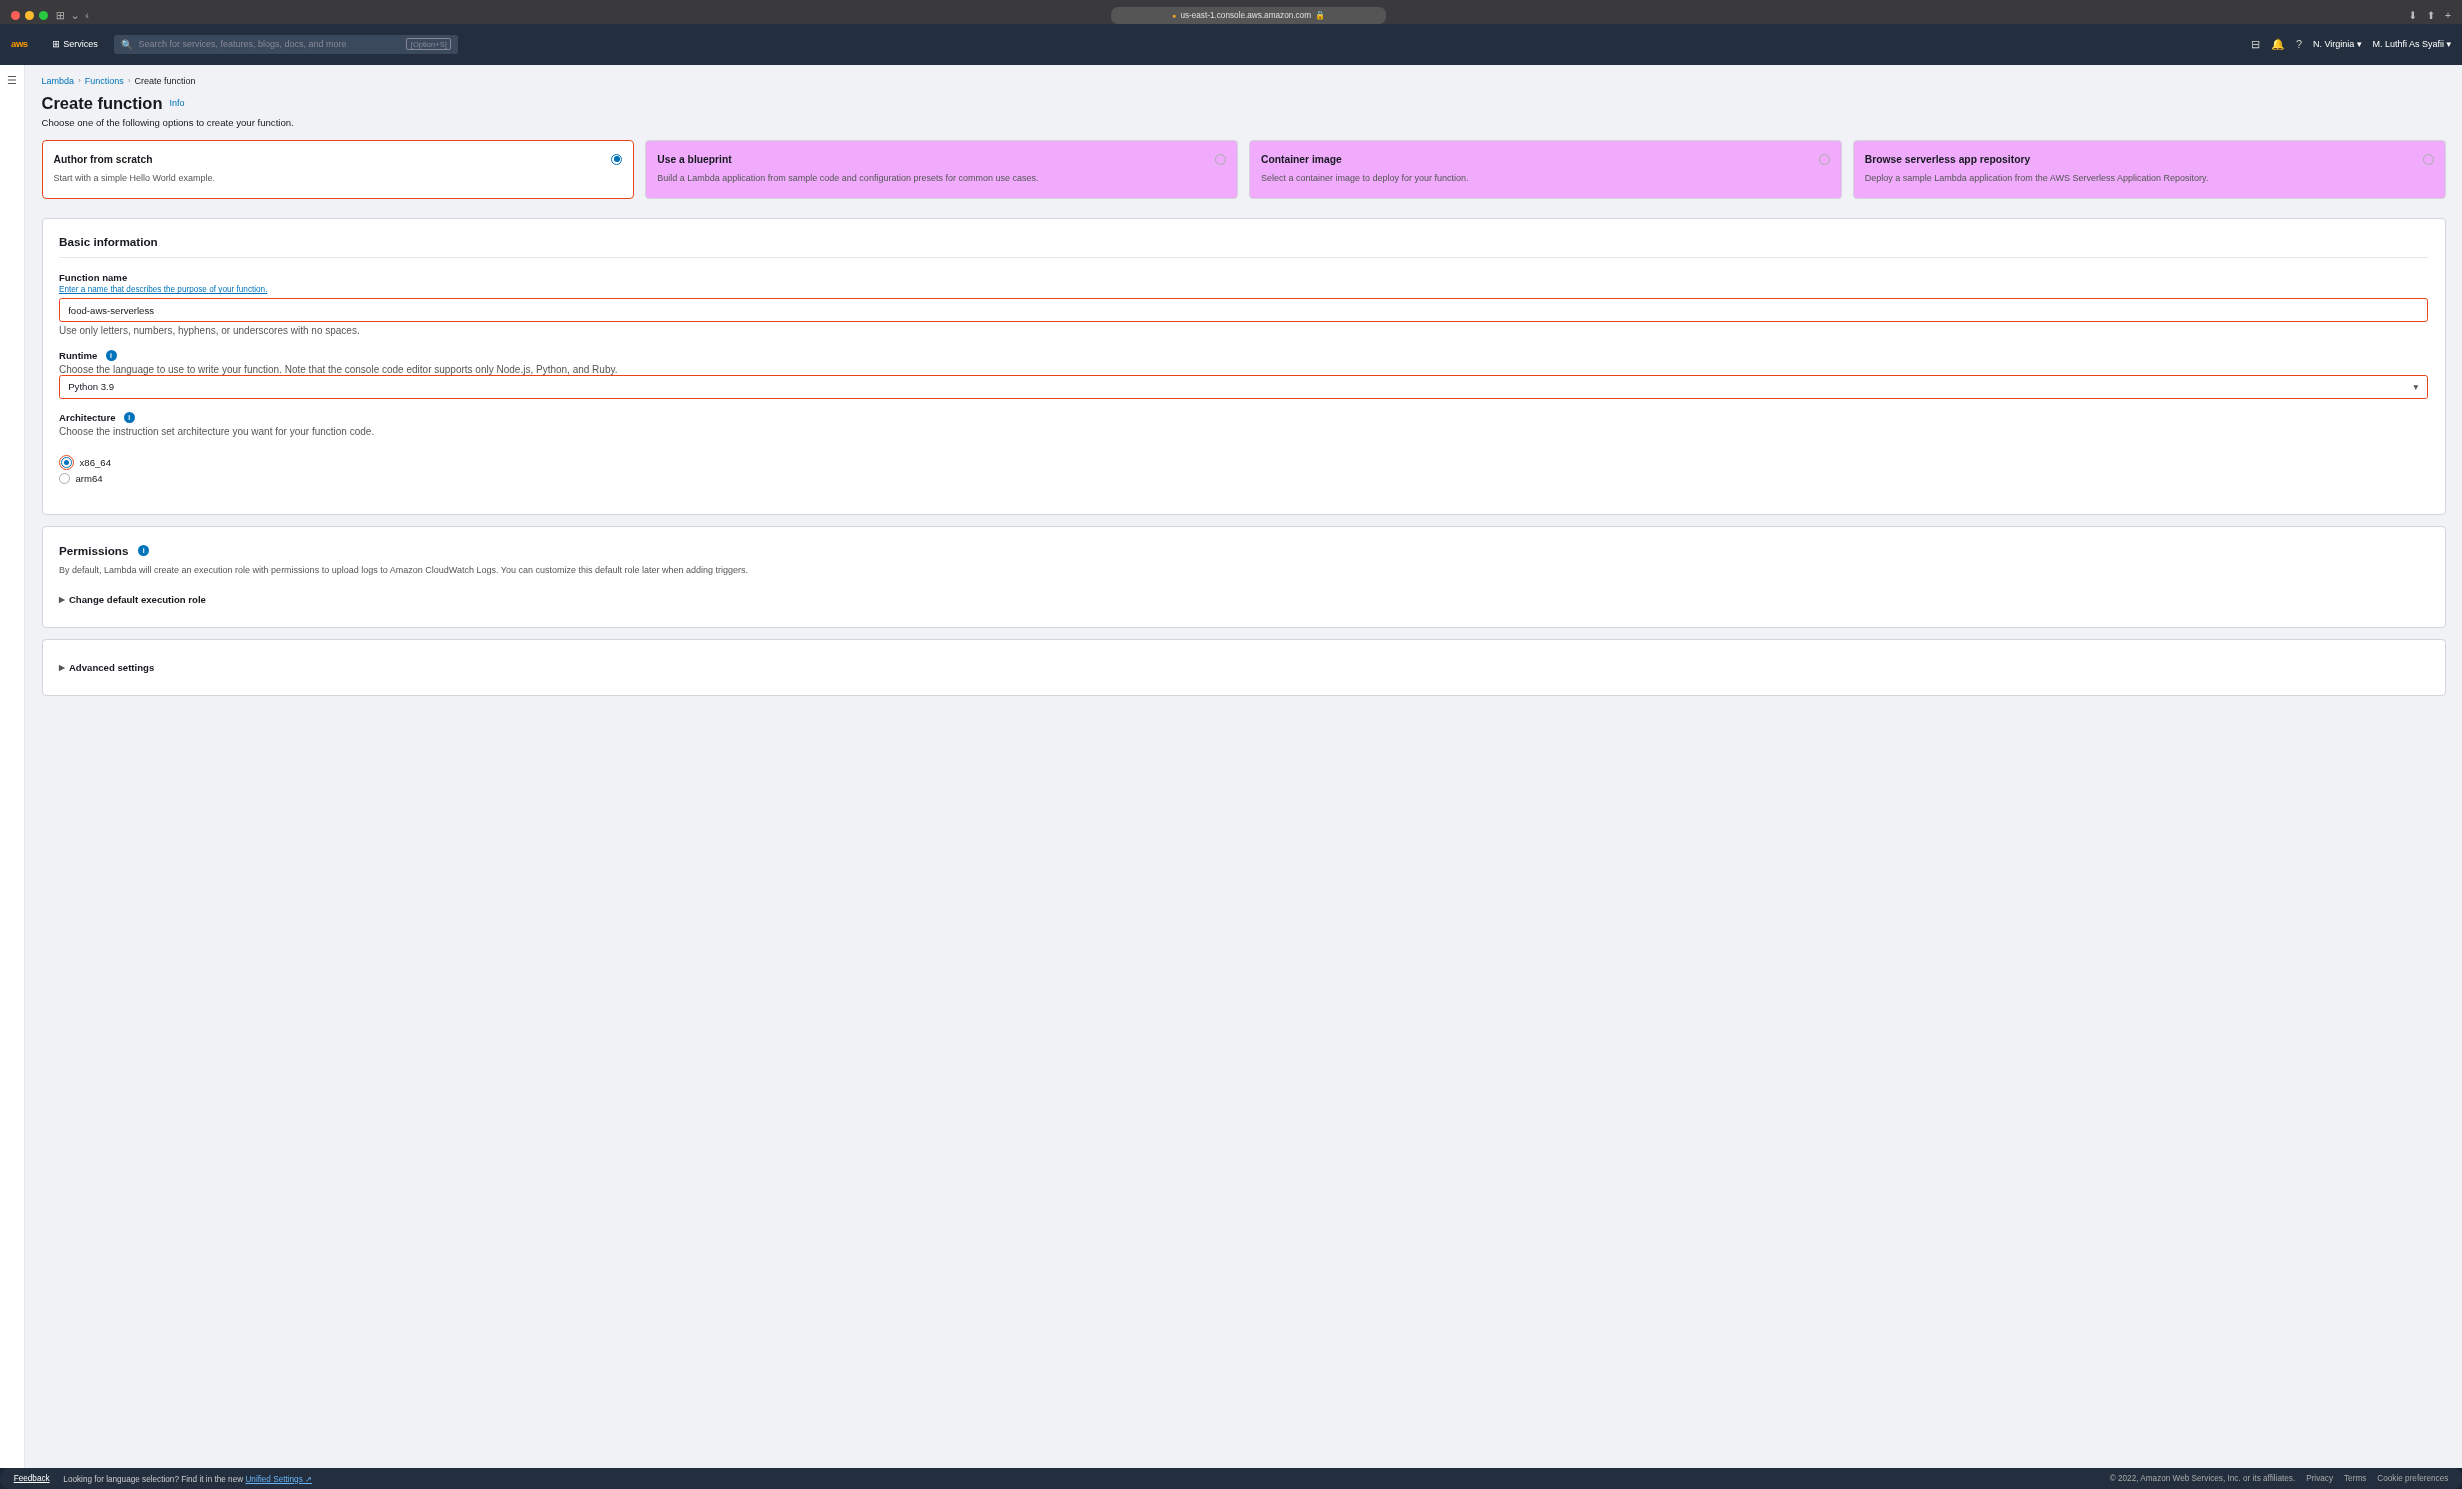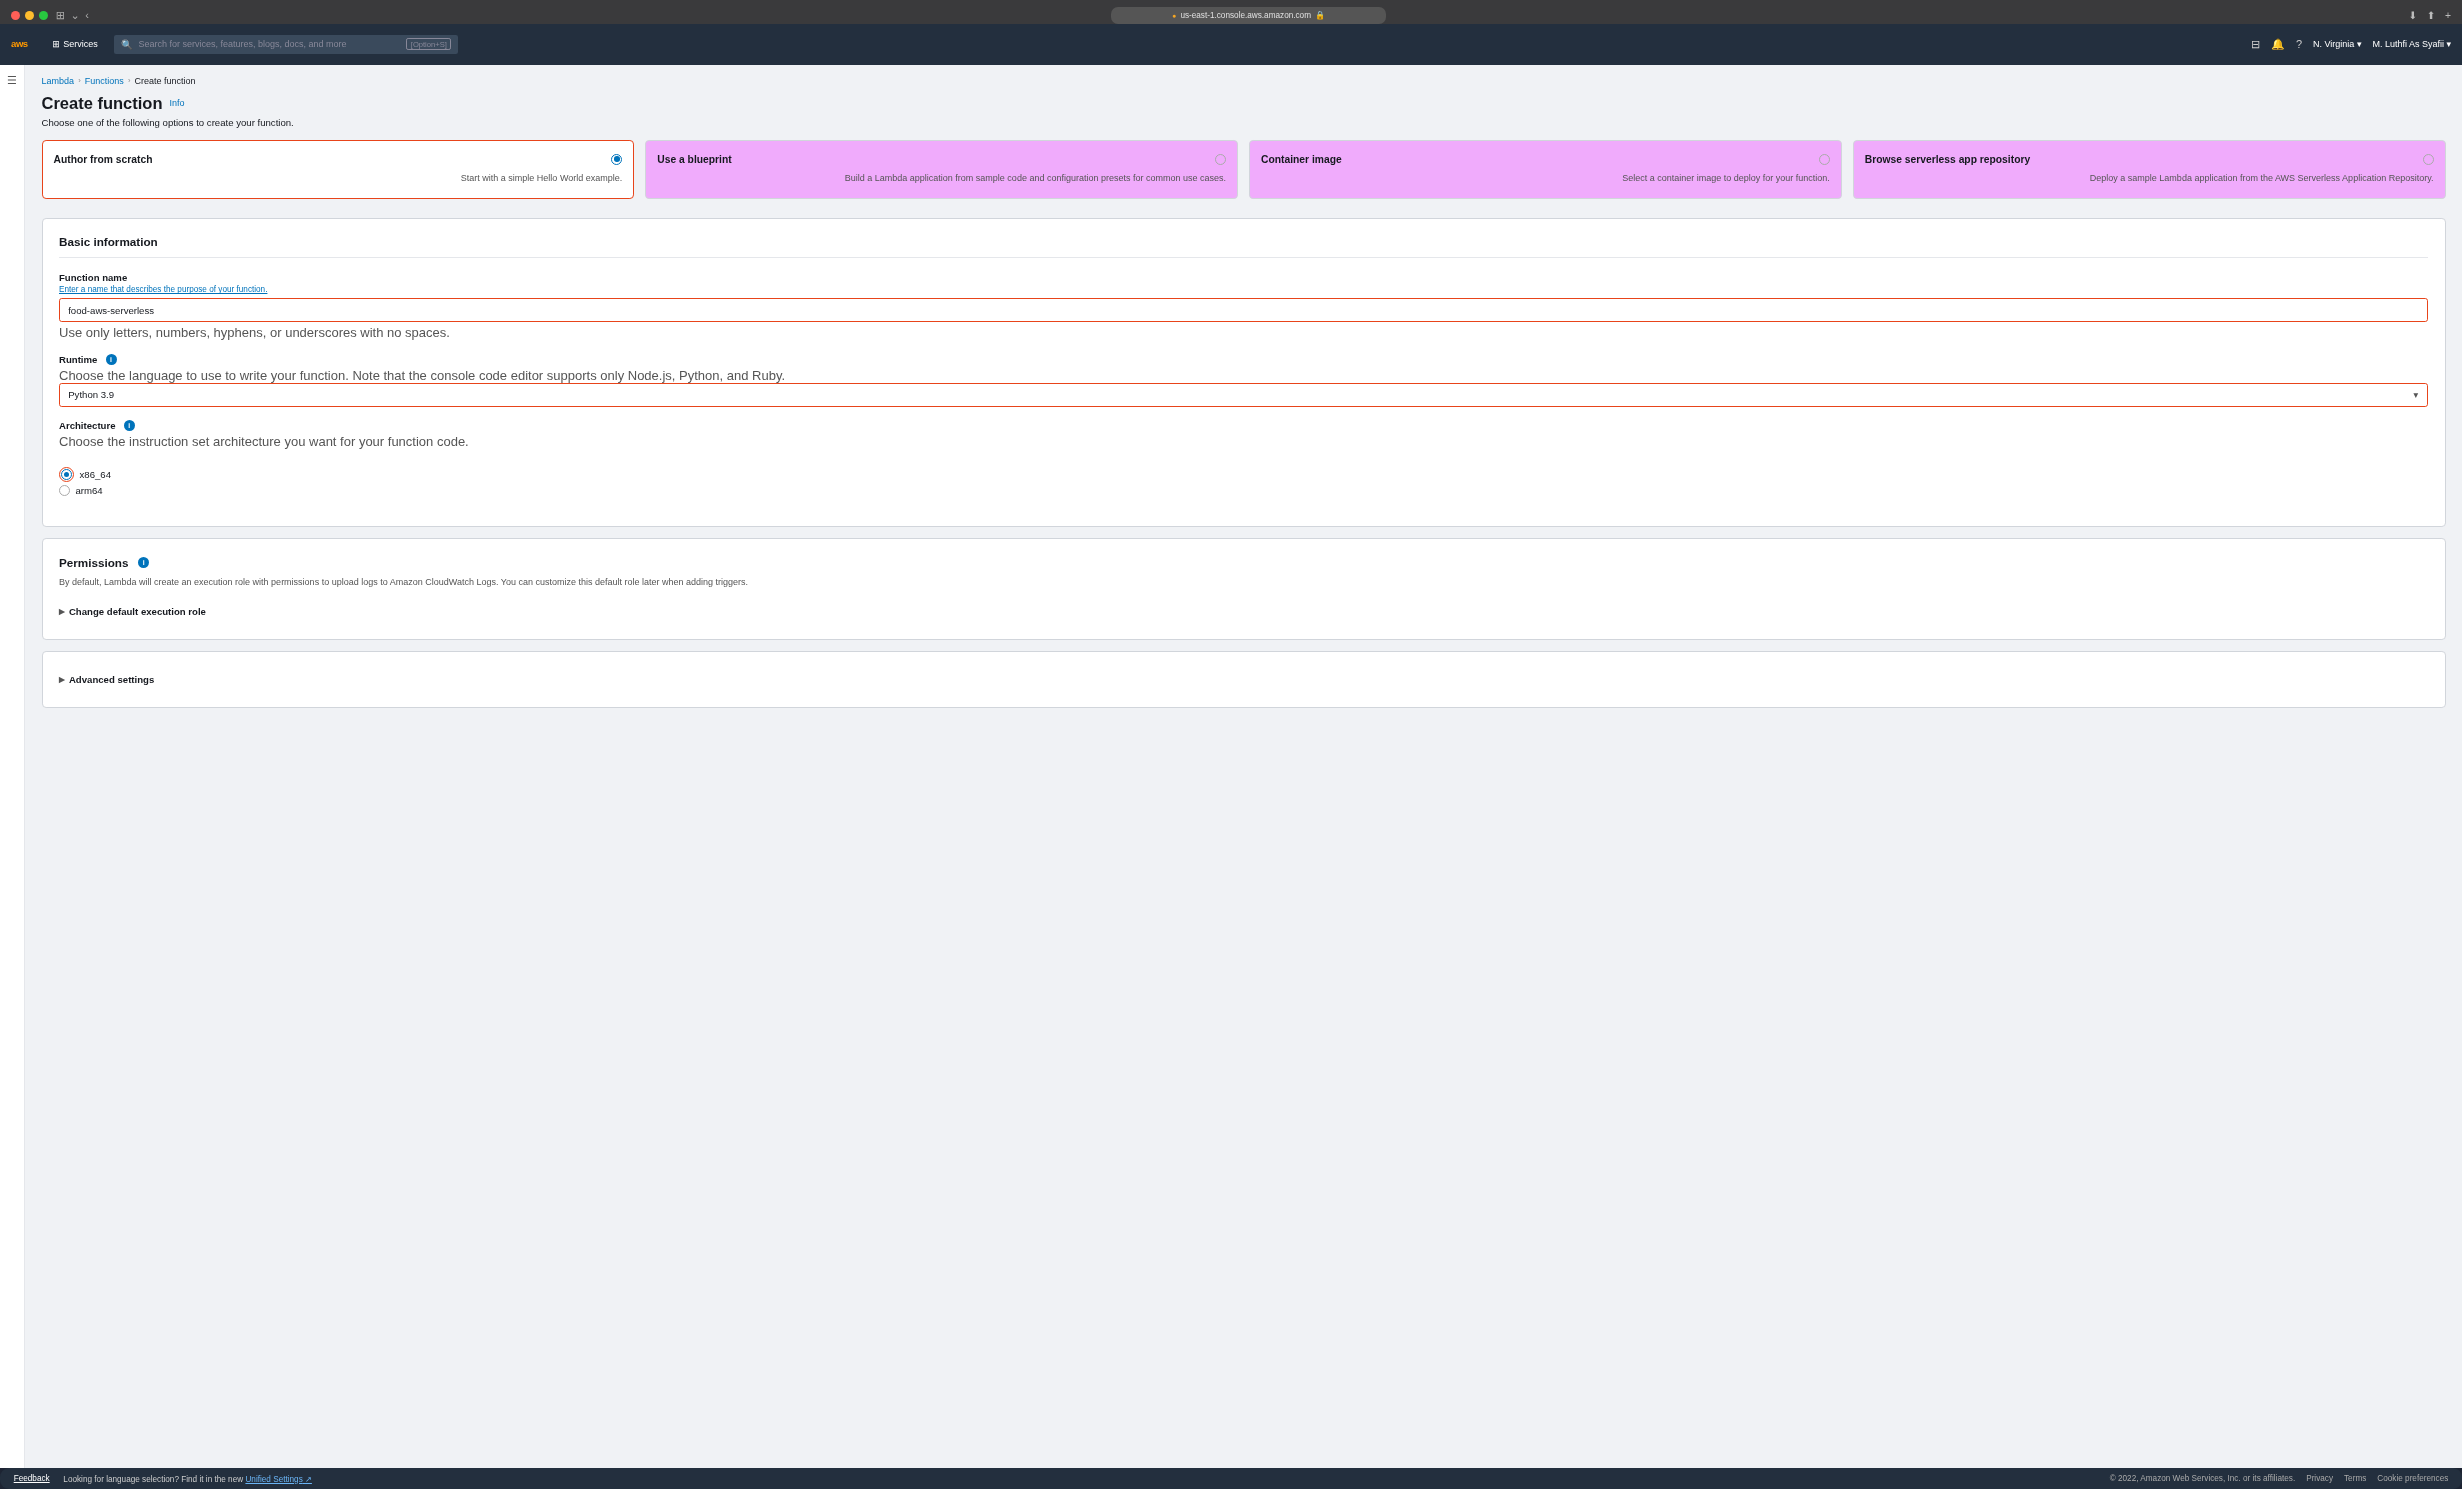--- a/index.html
+++ b/index.html
@@ -270,21 +270,20 @@
       border-radius: 50%;
       background: #0073bb;
     }
     .radio-btn.unchecked {
       border-color: #aaa;
     }
     .option-card-desc {
       font-size: 9px;
       color: #555;
       line-height: 1.5;
-      text-align: right;
     }
 
     
     .section-panel {
       background: #fff;
       border: 0.7px solid #d1d5db;
       border-radius: 4.1px;
       padding: 16.5px;
       margin-bottom: 11px;
     }
@@ -323,21 +322,21 @@
       border-radius: 2.7px;
       padding: 5.5px 8.2px;
       font-size: 9.6px;
       color: #16191f;
       outline: none;
     }
     .field-input.highlighted {
       border: 1.4px solid #e8441a;
     }
     .field-note {
-      font-size: 13px;
+      font-size: 10px;
       color: #555;
       margin-top: 2.7px;
     }
 
     
     .field-select-wrapper {
       position: relative;
     }
     .field-select {
       width: 100%;

